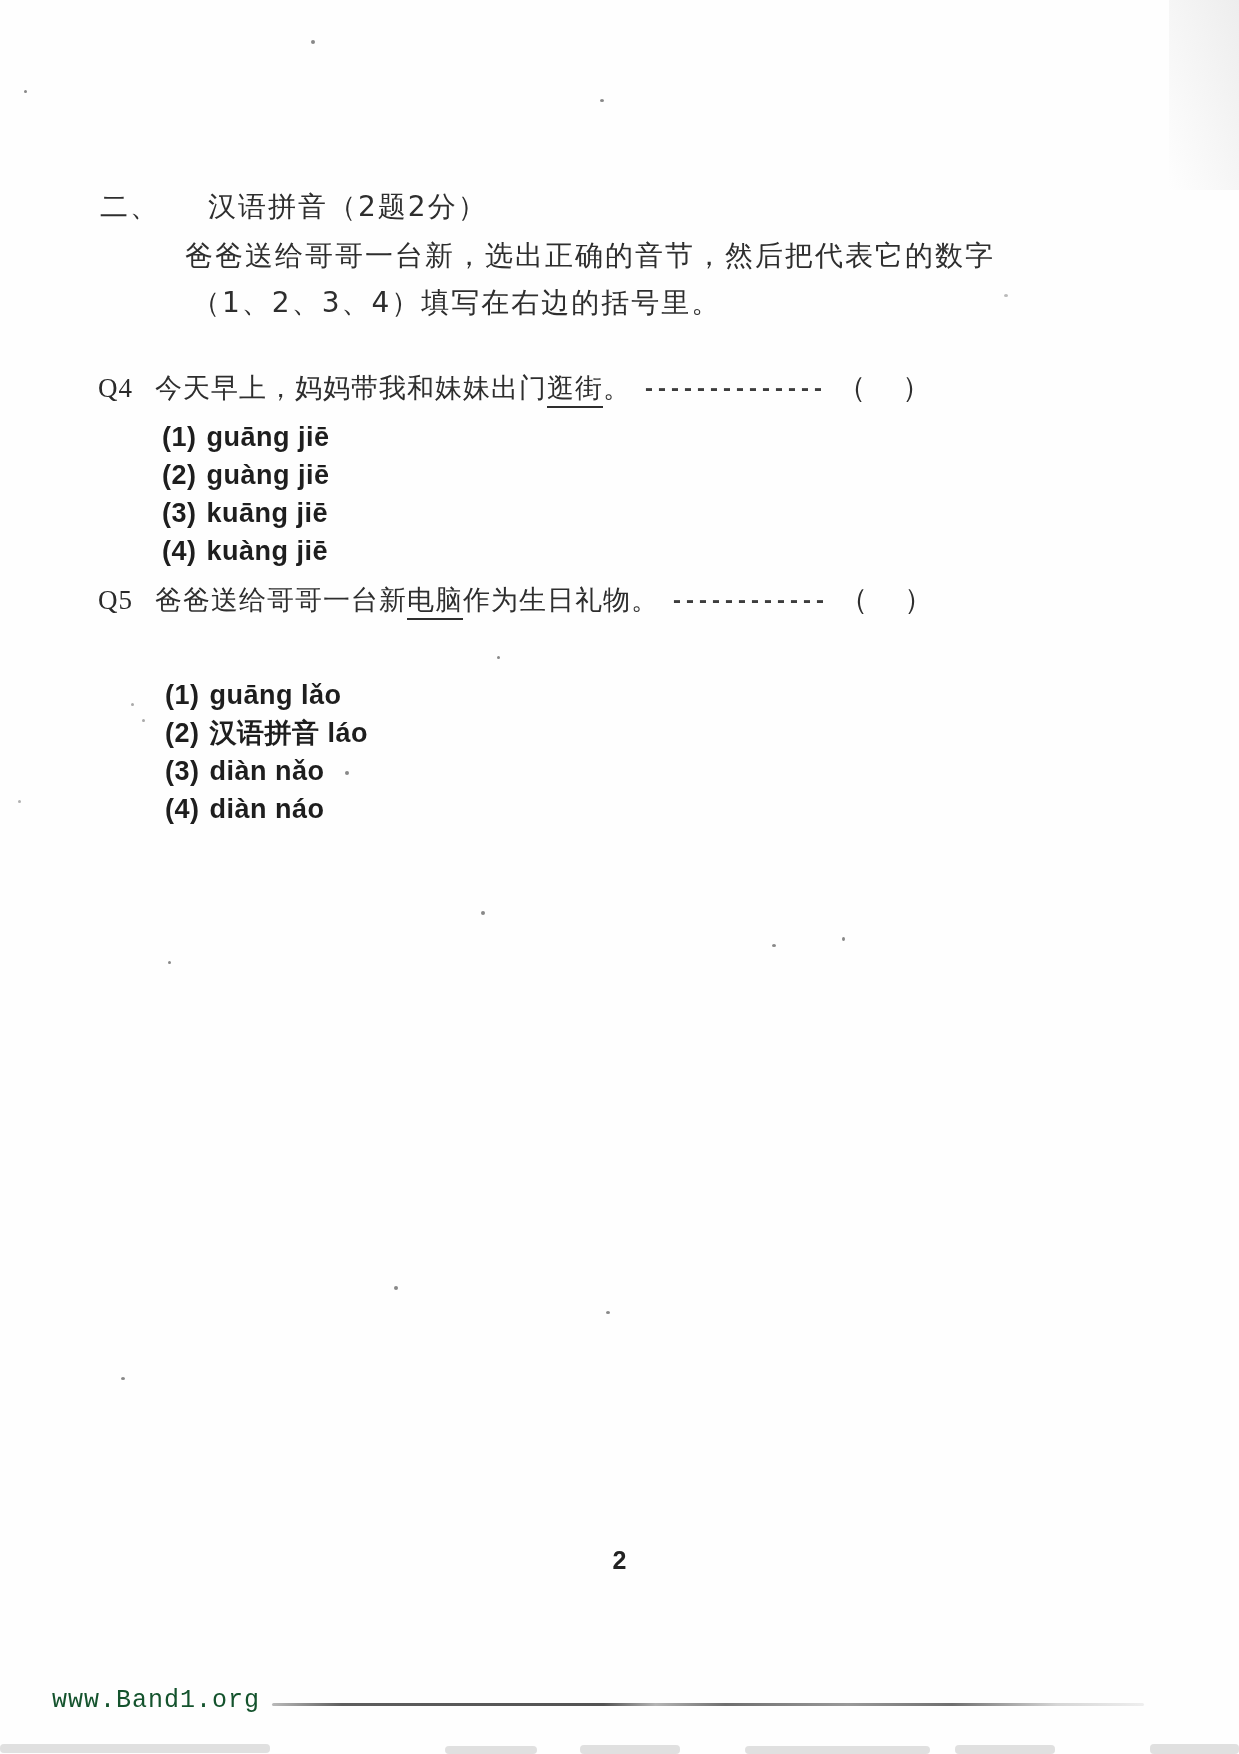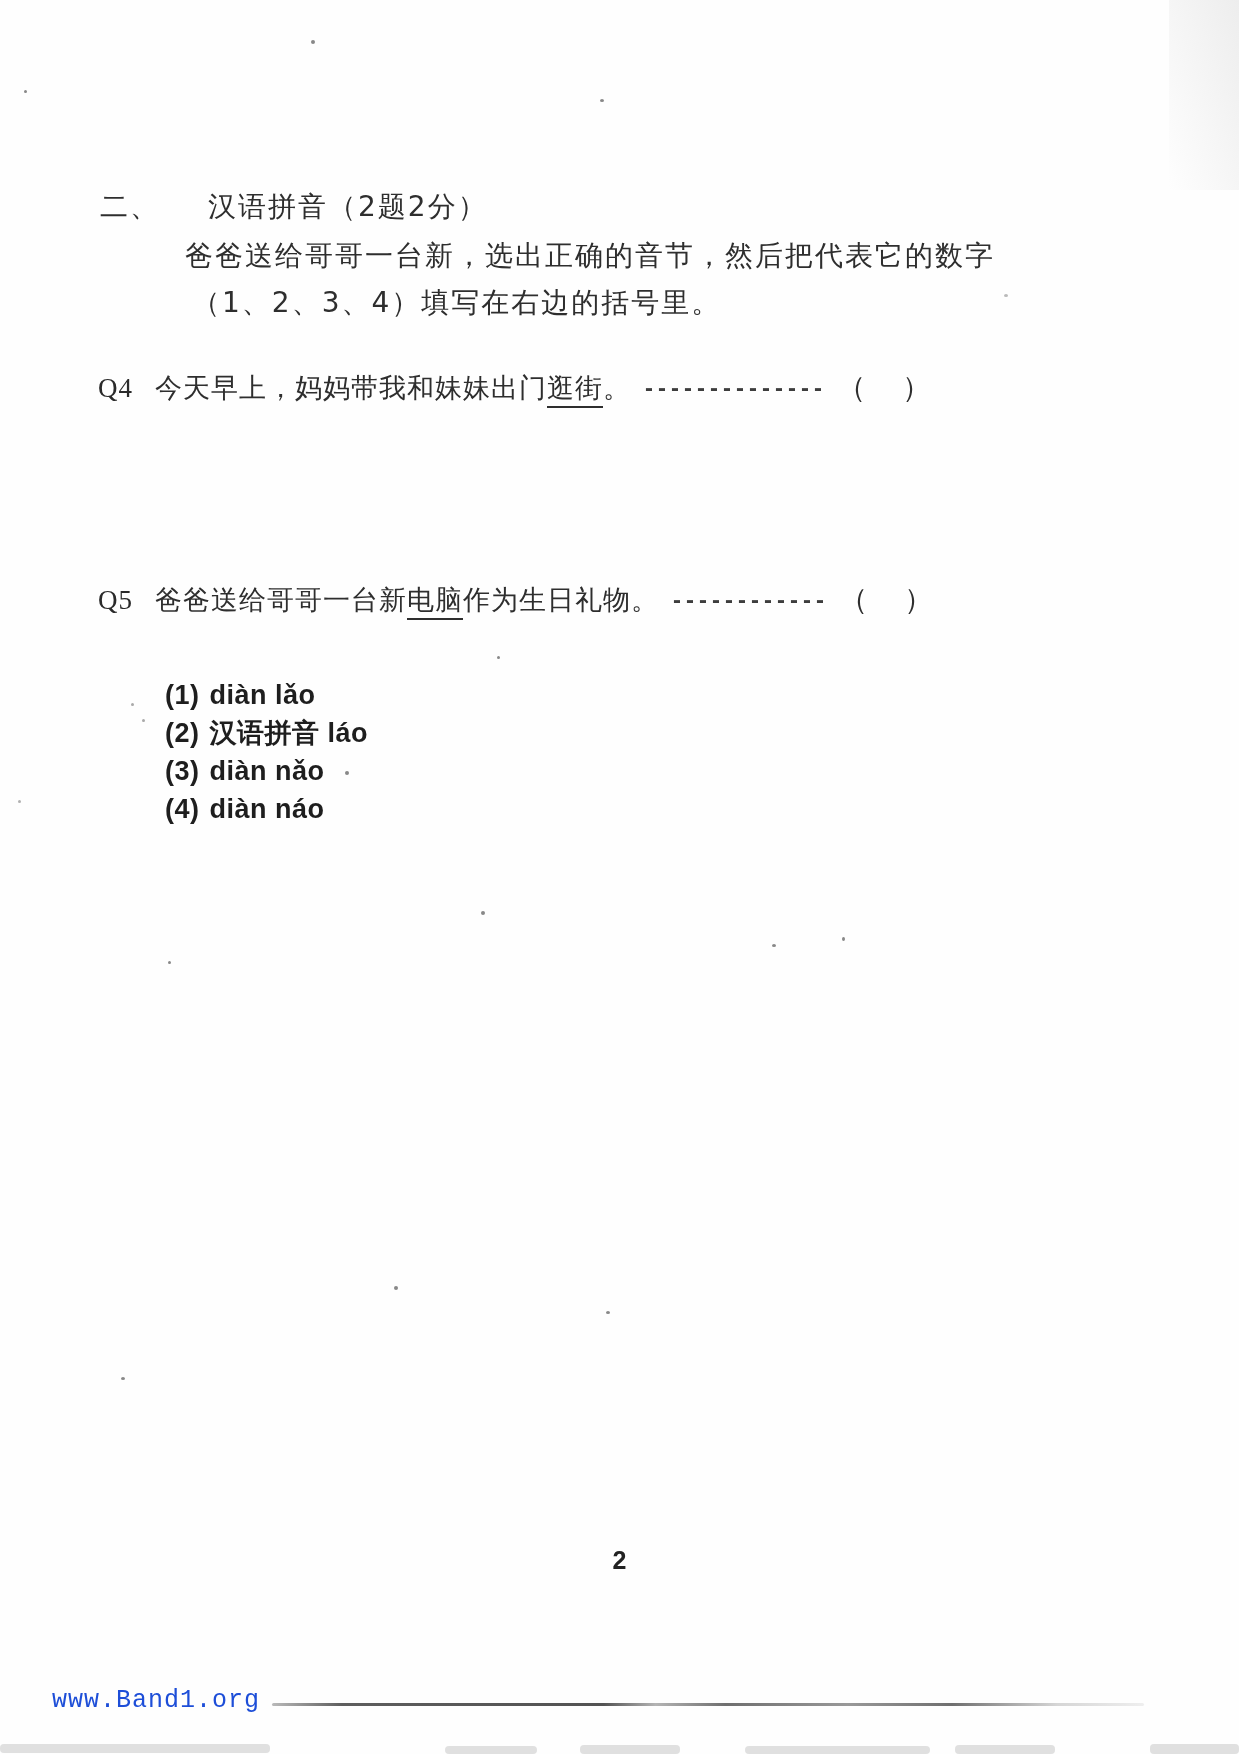--- a/index.html
+++ b/index.html
@@ -57,21 +57,21 @@
   .page-number {
     top: 1546px; left: 0; width: 1239px; text-align: center;
     font-family: "Liberation Sans", sans-serif;
     font-size: 25px; font-weight: bold; color: #222;
   }
 
   
   .footer-site {
     top: 1686px; left: 52px;
     font-family: "Liberation Mono", "DejaVu Sans Mono", monospace;
-    font-size: 25px; color: #1d4ed8; letter-spacing: 1px;
+    font-size: 25px; color: #14532d; letter-spacing: 1px;
   }
   .footer-line {
     top: 1703px; left: 272px; width: 872px; height: 3px;
     background: linear-gradient(90deg,
       rgba(60,60,60,0.35) 0%, rgba(40,40,40,0.75) 8%, rgba(40,40,40,0.8) 38%,
       rgba(90,90,90,0.45) 44%, rgba(50,50,50,0.7) 52%, rgba(70,70,70,0.55) 66%,
       rgba(50,50,50,0.7) 78%, rgba(120,120,120,0.3) 90%, rgba(150,150,150,0.15) 100%);
     border-radius: 2px;
   }
 
@@ -99,32 +99,38 @@
 
   <div class="abs q-row q-row-4">
     <span class="q-id">Q4</span>
     <span class="cjk q-sentence"><span>今天早上，妈妈带我和妹妹出门</span><span class="underlined">逛街</span><span>。</span></span>
     <span class="leader">--------------</span>
     <span class="bracket">（</span>
     <span class="bracket-gap"></span>
     <span class="bracket">）</span>
   </div>
 
+  <div class="abs options options-q4">
+    <div class="option"><span class="opt-num">(1)</span><span>guāng jiē</span></div>
+    <div class="option"><span class="opt-num">(2)</span><span>guàng jiē</span></div>
+    <div class="option"><span class="opt-num">(3)</span><span>kuāng jiē</span></div>
+    <div class="option"><span class="opt-num">(4)</span><span>kuàng jiē</span></div>
+  </div>
 
   <div class="abs q-row q-row-5">
     <span class="q-id">Q5</span>
     <span class="cjk q-sentence"><span>爸爸送给哥哥一台新</span><span class="underlined">电脑</span><span>作为生日礼物。</span></span>
     <span class="leader">------------</span>
     <span class="bracket">（</span>
     <span class="bracket-gap"></span>
     <span class="bracket">）</span>
   </div>
 
   <div class="abs options options-q5">
-    <div class="option"><span class="opt-num">(1)</span><span>diàn lǎo</span></div>
+    <div class="option"><span class="opt-num">(1)</span><span>guāng lǎo</span></div>
     <div class="option"><span class="opt-num">(2)</span><span>汉语拼音 láo</span></div>
     <div class="option"><span class="opt-num">(3)</span><span>diàn nǎo</span></div>
     <div class="option"><span class="opt-num">(4)</span><span>diàn náo</span></div>
   </div>
 
   <div class="abs page-number">2</div>
 
   <div class="abs footer-site">www.Band1.org</div>
   <div class="abs footer-line"></div>
 

